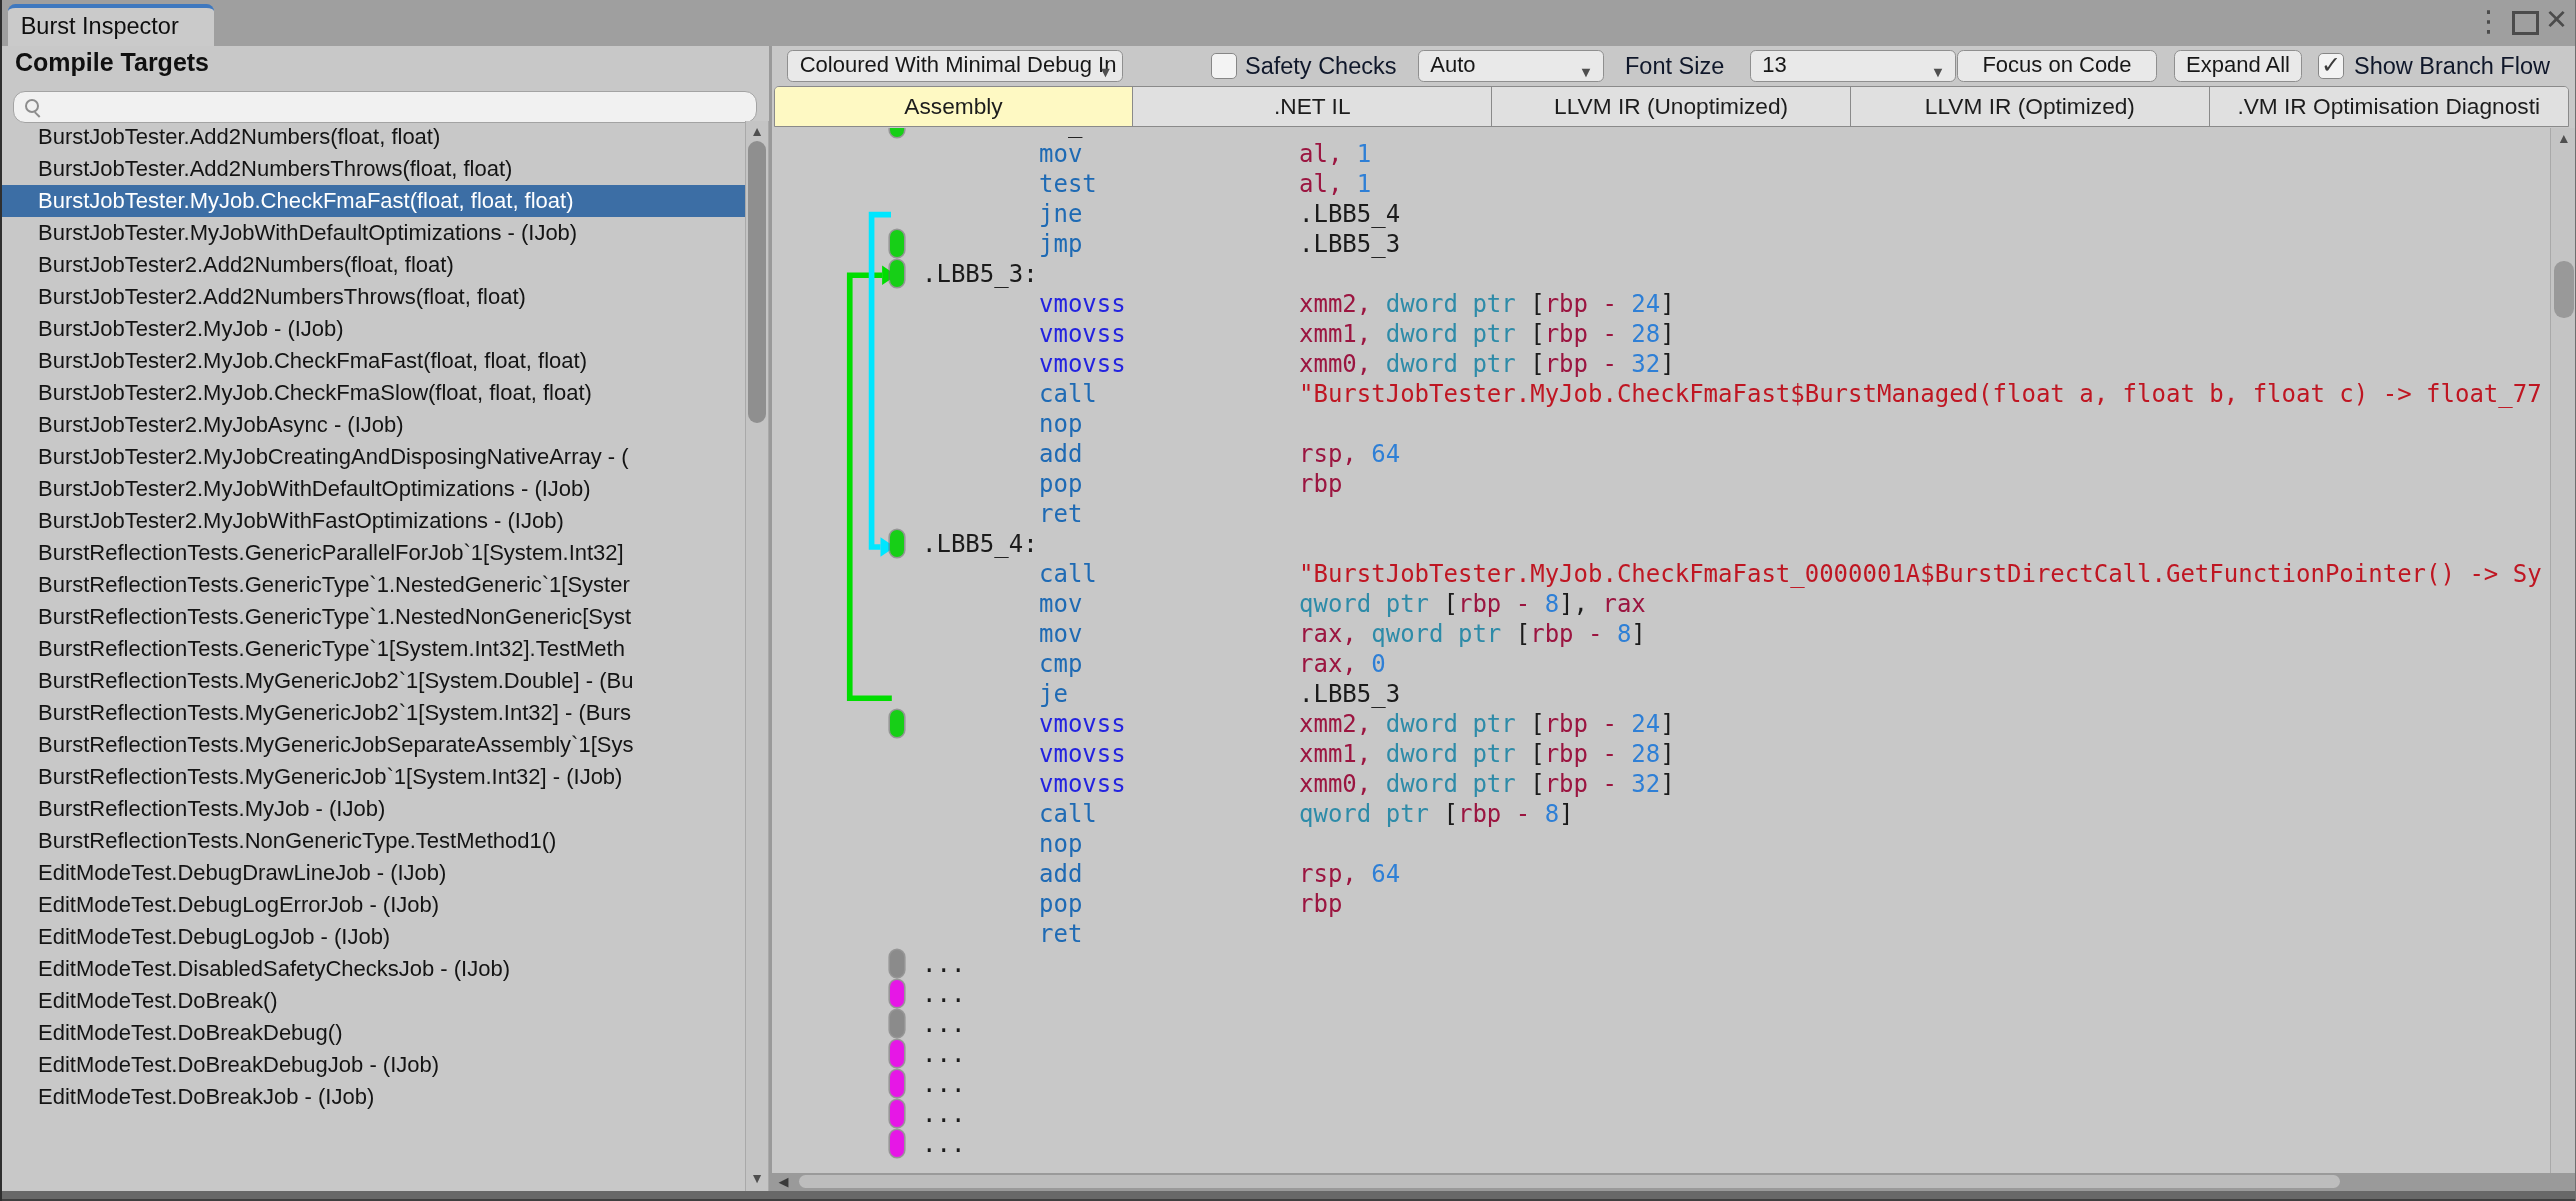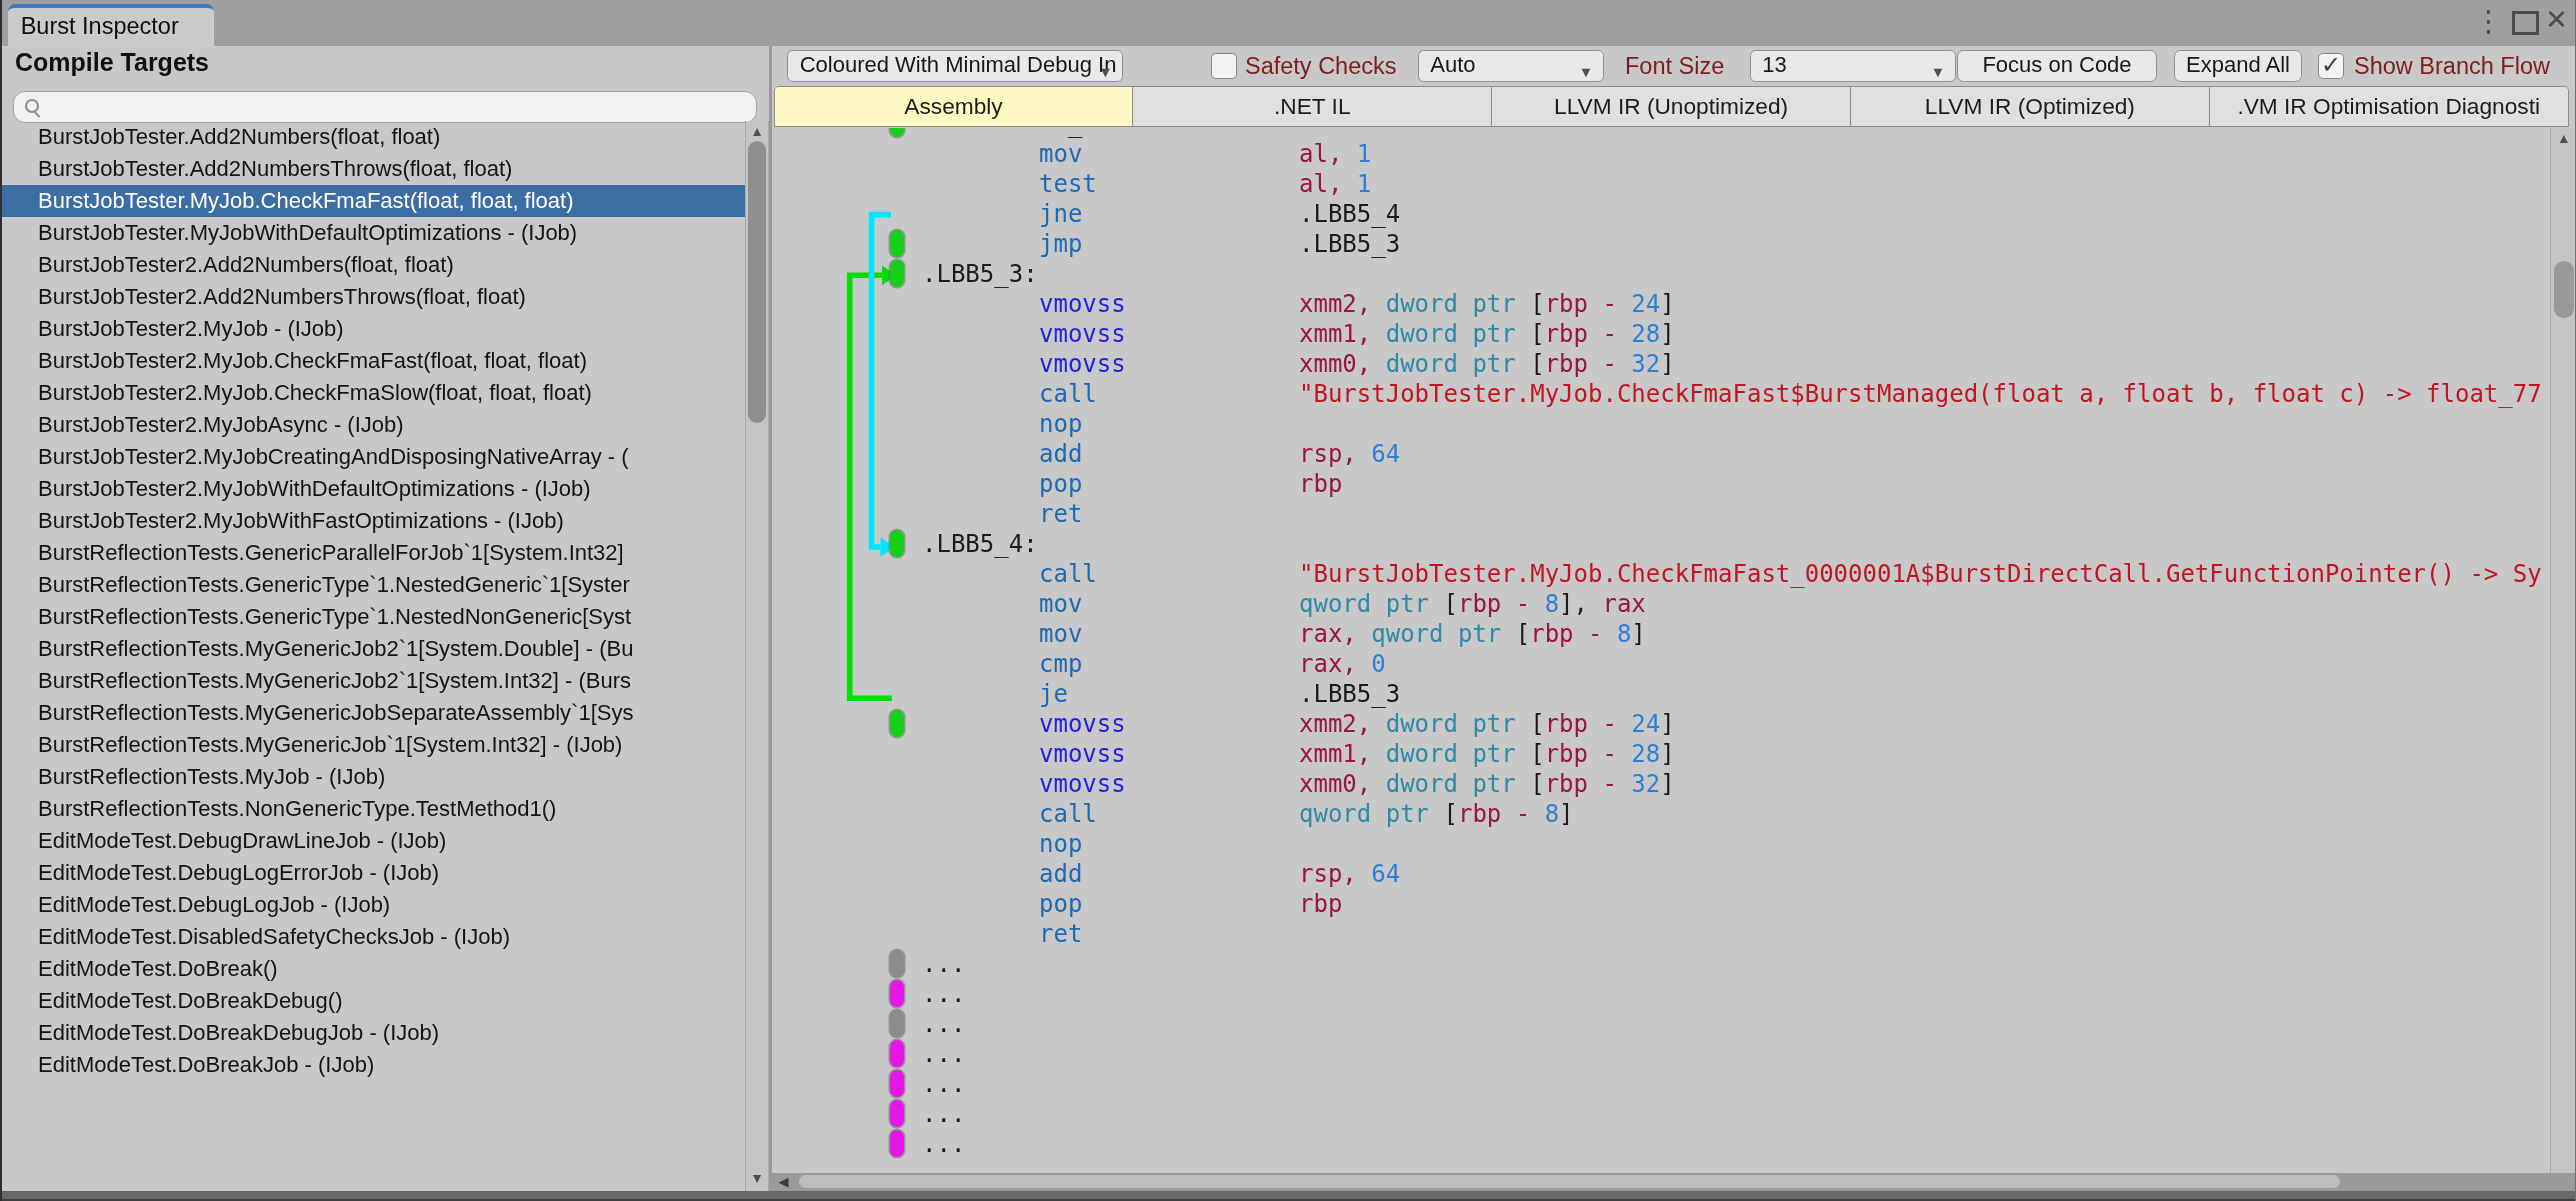--- a/index.html
+++ b/index.html
@@ -35,21 +35,21 @@
   .sarr{position:absolute;width:100%;text-align:center;font-size:13.8px;color:#4f4f4f;}
   .sarr.up{top:3.2px;} .sarr.down{bottom:4.9px;}
   
   .divider{position:absolute;left:767px;top:46px;width:3.2px;height:1145px;background:#9a9a9a;}
   .right-panel{position:absolute;left:770px;top:46px;width:1806px;height:1145px;background:#c8c8c8;}
   .toolbar{position:absolute;left:0;top:0;width:100%;height:40px;}
   .dd{position:absolute;top:4px;height:32px;background:#e9e9e9;border:1.6px solid #8f8f8f;border-radius:5.7px;
     box-sizing:border-box;font-size:22px;color:#171717;line-height:28px;padding-left:11.3px;white-space:nowrap;overflow:hidden;}
   .dd .arrow{position:absolute;right:9.7px;top:6.5px;font-size:14.6px;color:#4f4f4f;}
   #dd-view{left:15.4px;width:336px;} #dd-target{left:646px;width:186px;} #dd-font{left:978px;width:206px;}
-  .tlabel{position:absolute;top:7.3px;font-size:23.5px;color:#7f1d1d;white-space:nowrap;}
+  .tlabel{position:absolute;top:7.3px;font-size:23.5px;color:#0f172a;white-space:nowrap;}
   #lbl-safety{left:473px;} #lbl-fontsize{left:853px;} #lbl-branch{left:1582px;}
   .cb{position:absolute;top:7.3px;width:26px;height:26px;background:#f3f3f3;border:1.6px solid #868686;border-radius:4.9px;
     box-sizing:border-box;text-align:center;font-size:24px;line-height:21px;color:#3c3c3c;}
   #cb-safety{left:439px;} #cb-branch{left:1546px;}
   .tbtn{position:absolute;top:4px;height:32px;background:#e9e9e9;border:1.6px solid #8f8f8f;border-radius:6.5px;
     box-sizing:border-box;font-size:22px;color:#171717;text-align:center;line-height:28px;white-space:nowrap;overflow:hidden;}
   #btn-focus{left:1185px;width:200px;} #btn-expand{left:1402px;width:128px;}
   
   .tabstrip{position:absolute;left:1.6px;top:40px;width:1795px;height:41px;display:flex;
     border:1.6px solid #8a8a8a;border-radius:4.9px 4.9px 0 0;box-sizing:border-box;overflow:hidden;}
@@ -107,20 +107,21 @@
         <div class="list-item">BurstJobTester2.MyJob - (IJob)</div>
         <div class="list-item">BurstJobTester2.MyJob.CheckFmaFast(float, float, float)</div>
         <div class="list-item">BurstJobTester2.MyJob.CheckFmaSlow(float, float, float)</div>
         <div class="list-item">BurstJobTester2.MyJobAsync - (IJob)</div>
         <div class="list-item">BurstJobTester2.MyJobCreatingAndDisposingNativeArray - (</div>
         <div class="list-item">BurstJobTester2.MyJobWithDefaultOptimizations - (IJob)</div>
         <div class="list-item">BurstJobTester2.MyJobWithFastOptimizations - (IJob)</div>
         <div class="list-item">BurstReflectionTests.GenericParallelForJob`1[System.Int32]</div>
         <div class="list-item">BurstReflectionTests.GenericType`1.NestedGeneric`1[Syster</div>
         <div class="list-item">BurstReflectionTests.GenericType`1.NestedNonGeneric[Syst</div>
+        <div class="list-item">BurstReflectionTests.GenericType`1[System.Int32].TestMeth</div>
         <div class="list-item">BurstReflectionTests.MyGenericJob2`1[System.Double] - (Bu</div>
         <div class="list-item">BurstReflectionTests.MyGenericJob2`1[System.Int32] - (Burs</div>
         <div class="list-item">BurstReflectionTests.MyGenericJobSeparateAssembly`1[Sys</div>
         <div class="list-item">BurstReflectionTests.MyGenericJob`1[System.Int32] - (IJob)</div>
         <div class="list-item">BurstReflectionTests.MyJob - (IJob)</div>
         <div class="list-item">BurstReflectionTests.NonGenericType.TestMethod1()</div>
         <div class="list-item">EditModeTest.DebugDrawLineJob - (IJob)</div>
         <div class="list-item">EditModeTest.DebugLogErrorJob - (IJob)</div>
         <div class="list-item">EditModeTest.DebugLogJob - (IJob)</div>
         <div class="list-item">EditModeTest.DisabledSafetyChecksJob - (IJob)</div>

